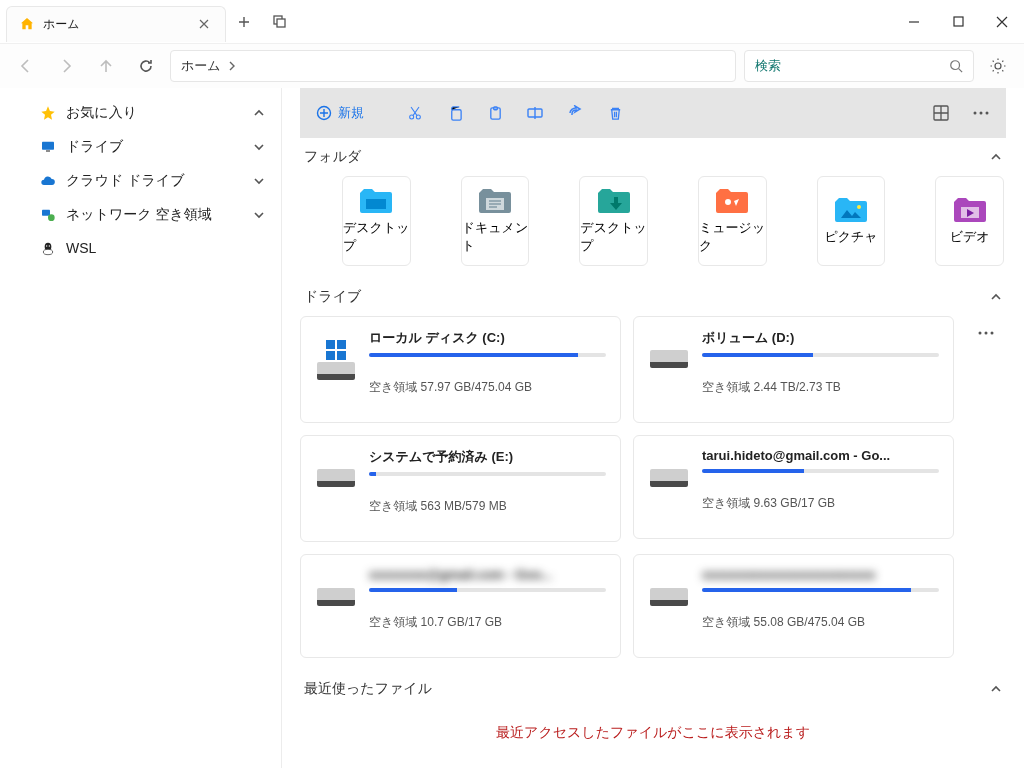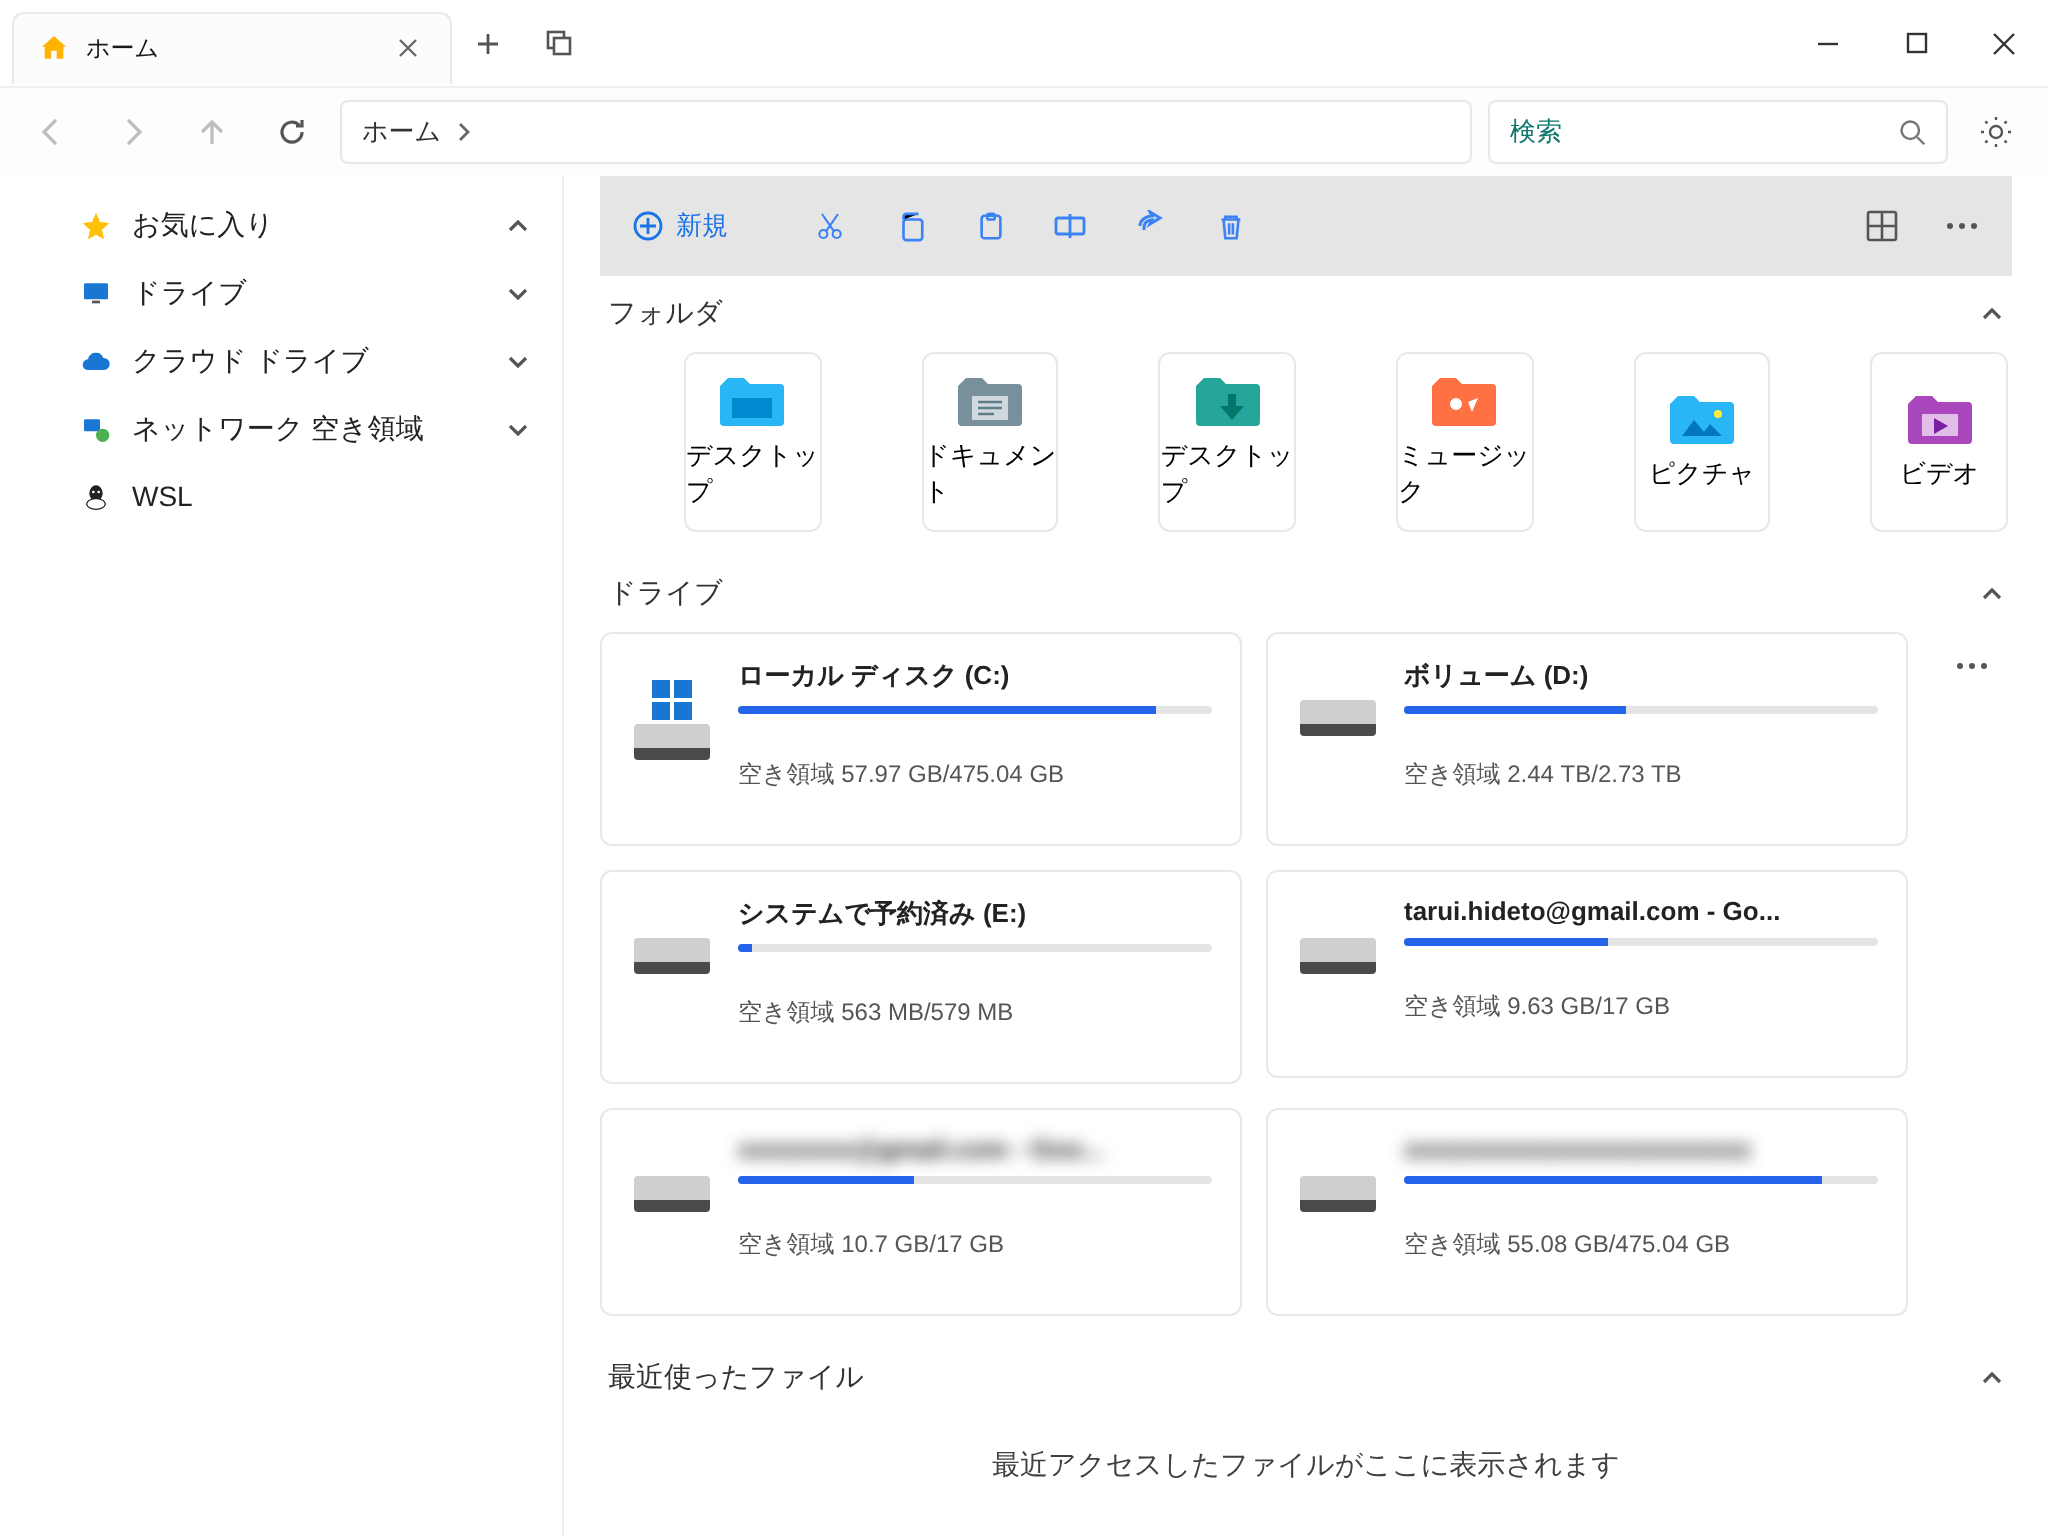--- a/index.html
+++ b/index.html
@@ -36,21 +36,21 @@
 .hdd { width:38px; height:12px; background:#cfcfcf; border-radius:2px 2px 0 0; position:relative; }
 .hdd::after { content:""; position:absolute; bottom:-6px; left:0; width:38px; height:6px; background:#4a4a4a; border-radius:0 0 2px 2px; }
 .hdd .led { position:absolute; bottom:-4px; left:4px; width:4px; height:2px; background:#39ff88; }
 .drive-info { flex:1; display:flex; flex-direction:column; gap:6px; }
 .drive-title { font-size:13px; font-weight:600; color:#222; white-space:nowrap; overflow:hidden; text-overflow:ellipsis; }
 .drive-blur { filter: blur(4px); }
 .usage-bar { height:4px; background:#e4e4e4; border-radius:2px; overflow:hidden; }
 .usage-fill { height:100%; background:#2563eb; }
 .drive-sub { font-size:12px; color:#555; margin-top:16px; }
 .more-col { display:flex; justify-content:center; }
-.empty-msg { text-align:center; color:#404040; font-size:14px; padding:16px 0; }
+.empty-msg { text-align:center; color:#b91c1c; font-size:14px; padding:16px 0; }
 svg { display:block; }
 </style>
 </head>
 <body>
 
 <div class="titlebar">
   <div class="tab">
     <span class="tab-home-icon">
       <svg width="16" height="16" viewBox="0 0 24 24">
           <path fill="#ffb300" d="M12 3l9 8h-2v9h-5v-6H10v6H5v-9H3z"></path>

